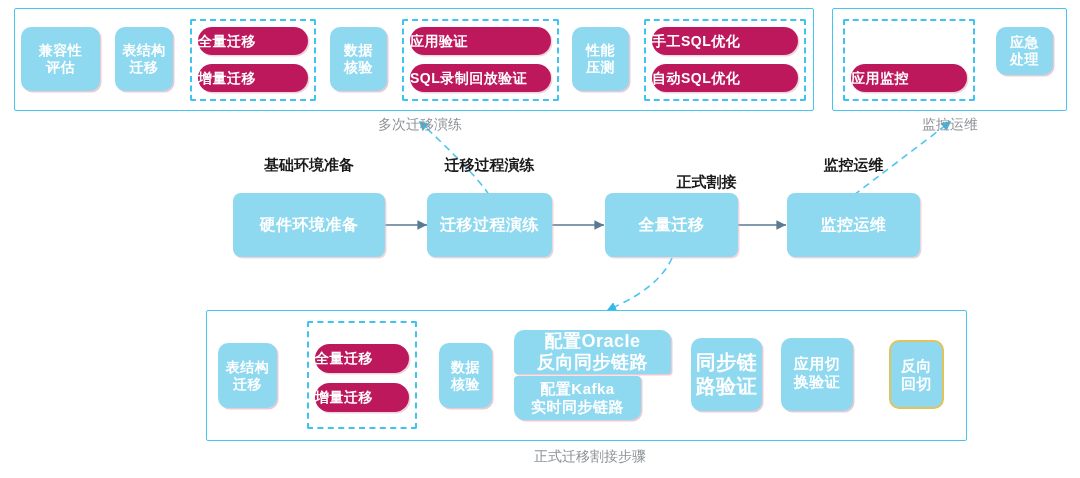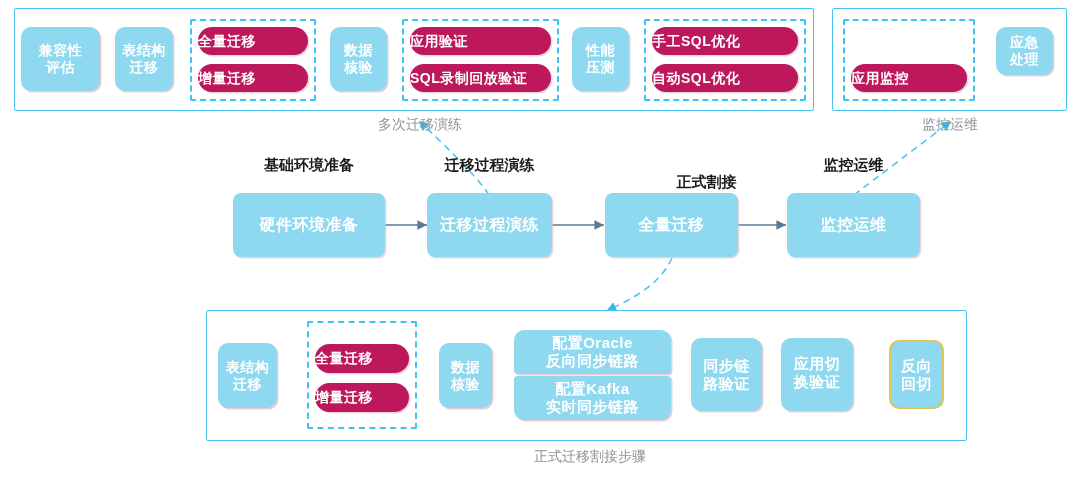--- a/index.html
+++ b/index.html
@@ -255,30 +255,30 @@
   </div>
   <div class="abs pill" style="left:315px; top:383px; width:94px; height:29px; font-size:14px;">
     <span>增量迁移</span>
   </div>
 
   <div class="abs box" style="left:439px; top:343px; width:53px; height:65px; font-size:14px;">
     <span style="white-space:pre-line;">数据
 核验</span>
   </div>
 
-  <div class="abs box" style="left:514px; top:330px; width:157px; height:44px; font-size:15px; border-radius:10px 10px 4px 4px;">
+  <div class="abs box" style="left:514px; top:330px; width:157px; height:44px; font-size:18px; border-radius:10px 10px 4px 4px;">
     <span style="white-space:pre-line;">配置Oracle
 反向同步链路</span>
   </div>
-  <div class="abs box" style="left:514px; top:376px; width:157px; height:44px; font-size:15px; border-radius:4px 4px 10px 10px;">
+  <div class="abs box" style="left:514px; top:376px; width:127px; height:44px; font-size:15px; border-radius:4px 4px 10px 10px;">
     <span style="white-space:pre-line;">配置Kafka
 实时同步链路</span>
   </div>
 
-  <div class="abs box" style="left:691px; top:338px; width:71px; height:73px; font-size:15px;">
+  <div class="abs box" style="left:691px; top:338px; width:71px; height:73px; font-size:20px;">
     <span style="white-space:pre-line;">同步链
 路验证</span>
   </div>
 
   <div class="abs box" style="left:781px; top:338px; width:72px; height:73px; font-size:15px;">
     <span style="white-space:pre-line;font-family:Liberation Mono, monospace;">应用切
 换验证</span>
   </div>
 
   <div class="abs box gold" style="left:889px; top:340px; width:55px; height:69px; font-size:15px;">

